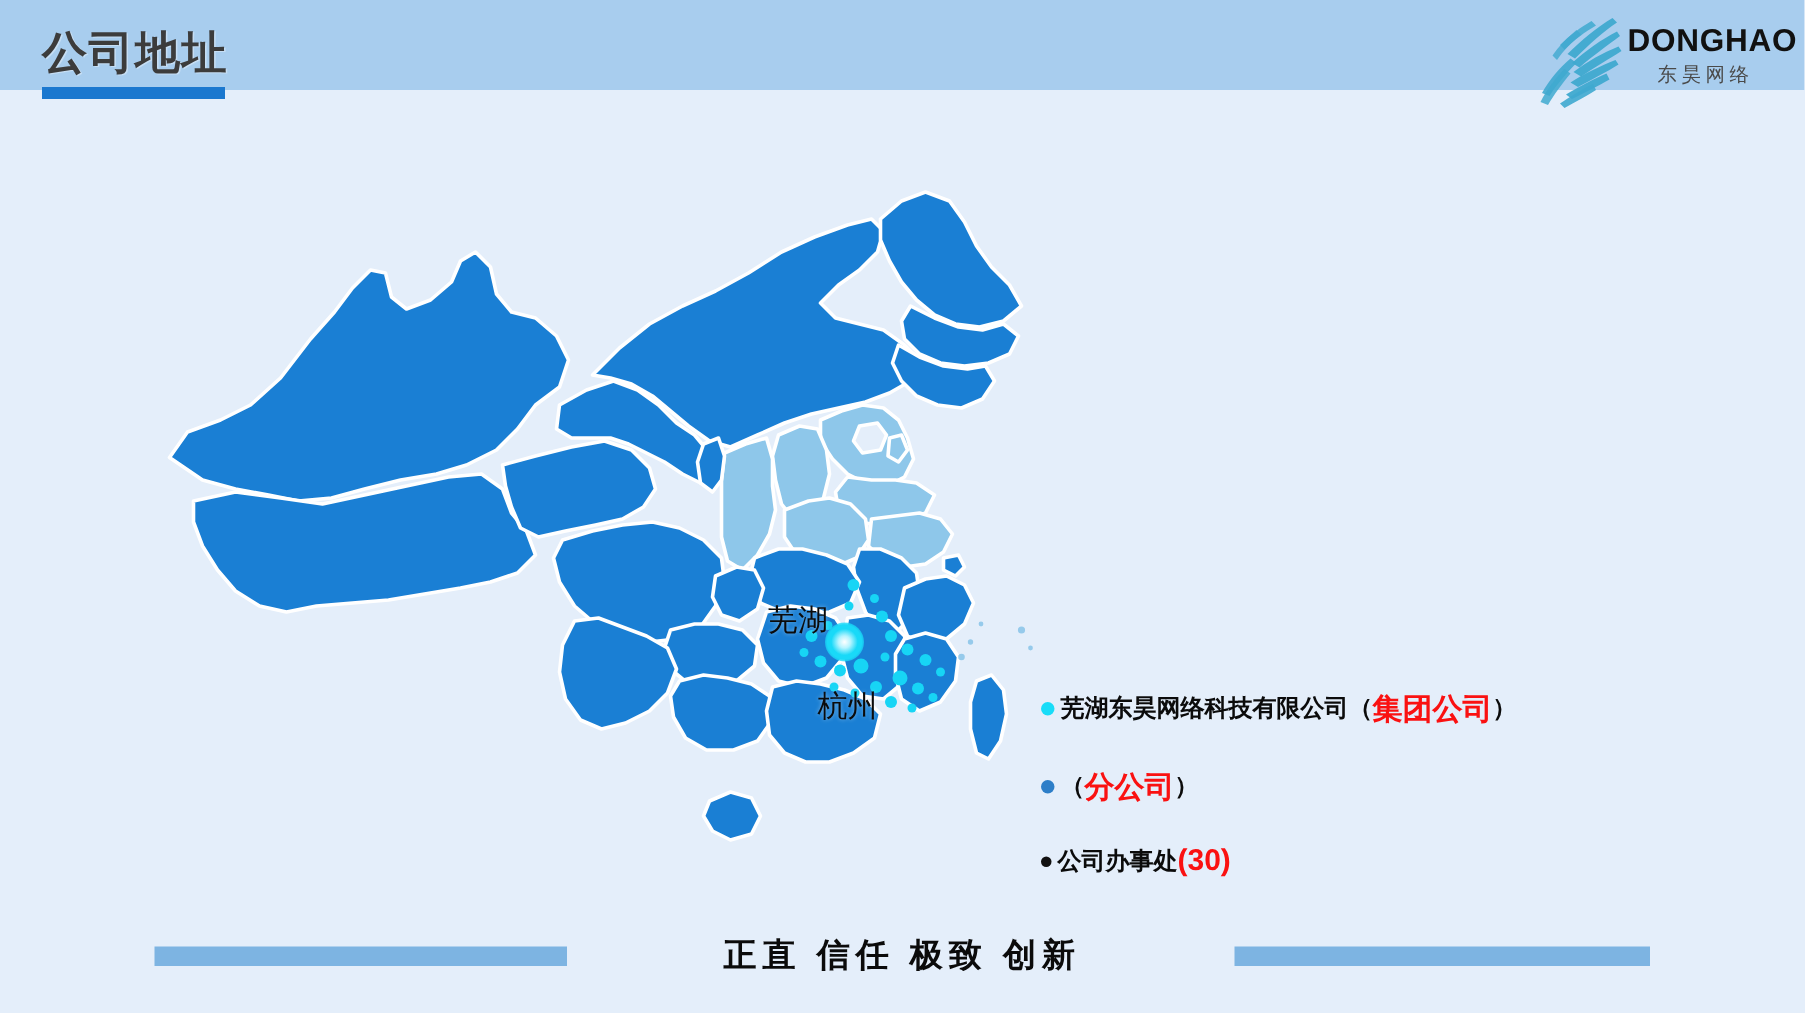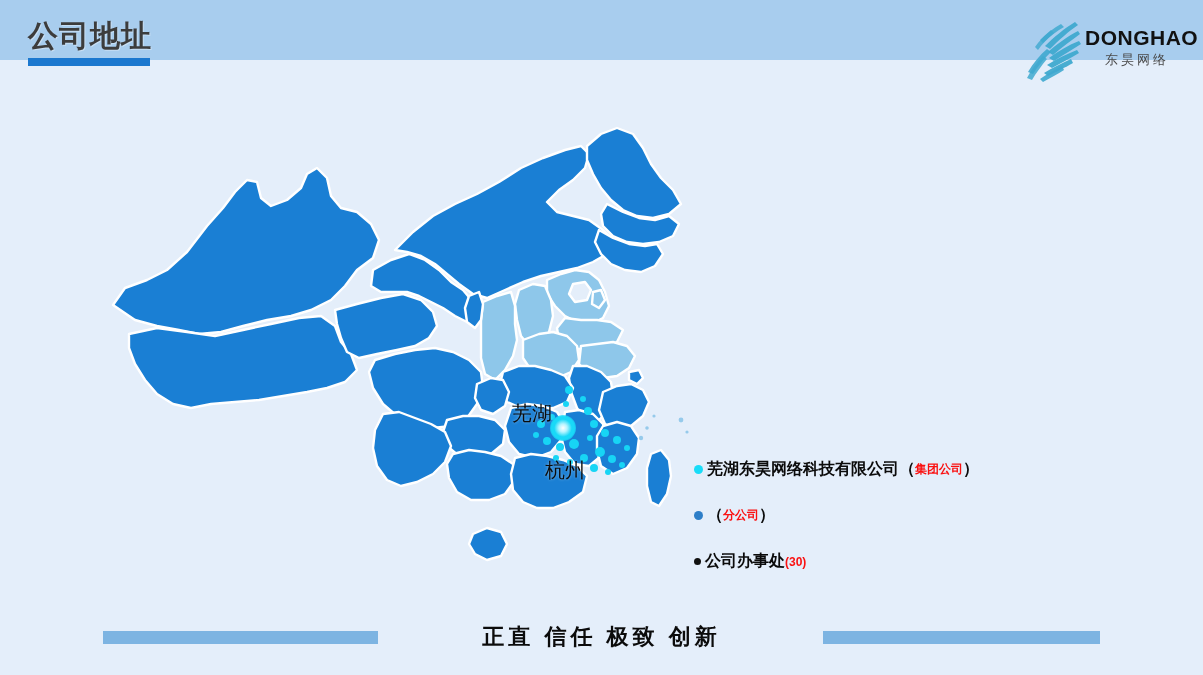--- a/index.html
+++ b/index.html
@@ -20,21 +20,21 @@
   .title{
     font-size:30px;font-weight:bold;color:#3c3c3c;
     letter-spacing:1px;line-height:38px;
     text-shadow:1px 1px 0 rgba(255,255,255,.35);
   }
   .title-underline{
     width:122px;height:8px;background:#1b78cf;margin-top:3px;
   }
 
   
-  .logo{position:absolute;right:12px;top:16px;width:170px;height:70px;}
+  .logo{position:absolute;right:12px;top:6px;width:170px;height:70px;}
   .logo-mark{position:absolute;left:0;top:2px;width:62px;height:66px;}
   .logo-text{position:absolute;left:64px;top:10px;width:104px;text-align:center;}
   .logo-en{font-size:21px;font-weight:bold;color:#111;letter-spacing:.5px;line-height:24px;}
   .logo-cn{font-size:13px;color:#4a4a4a;letter-spacing:3px;line-height:18px;margin-top:1px;}
 
   
   .map-area{position:absolute;left:95px;top:120px;width:620px;height:490px;}
   .map-svg{width:100%;height:100%;display:block;}
 
   .city-label{
@@ -52,21 +52,21 @@
   }
 
   
   .legend{position:absolute;left:694px;top:459px;width:420px;}
   .legend-item{display:flex;align-items:center;margin-bottom:25px;white-space:nowrap;}
   .legend-bullet{width:9px;height:9px;border-radius:50%;margin-right:4px;flex:0 0 auto;}
   .b-cyan{background:#18dcf8;}
   .b-blue{background:#2d7ec8;}
   .b-black{background:#111;width:7px;height:7px;}
   .legend-main{font-size:16px;font-weight:bold;color:#0b0b0b;}
-  .legend-tag{font-size:12px;font-weight:bold;color:#fa1111;}
+  .legend-tag{font-size:20px;font-weight:bold;color:#fa1111;}
   .legend-paren{font-size:16px;font-weight:bold;color:#0b0b0b;}
 
   
   .footer-bar{position:absolute;top:631px;height:13px;background:#7db4e2;}
   #footer-bar-left{left:103px;width:275px;}
   #footer-bar-right{left:823px;width:277px;}
   .slogan{
     position:absolute;left:0;top:622px;width:1203px;text-align:center;
     font-size:22px;font-weight:bold;color:#0b0b0b;letter-spacing:4px;
   }

